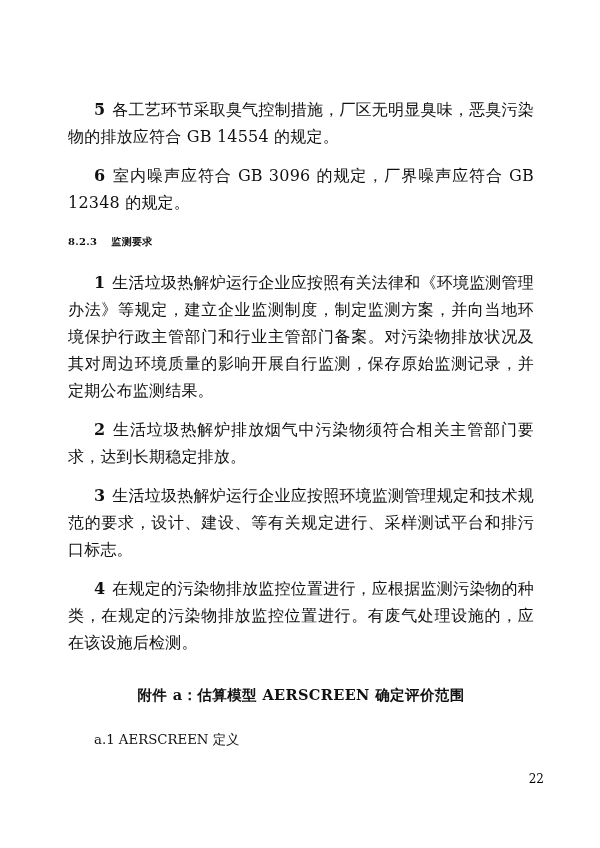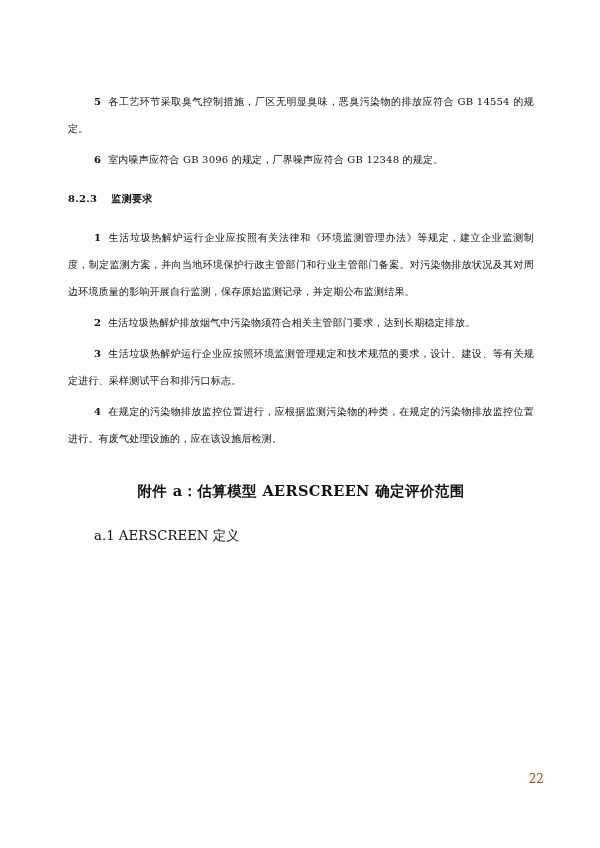--- a/index.html
+++ b/index.html
@@ -18,25 +18,25 @@
     color: #111111;
     box-sizing: border-box;
   }
   .content {
     position: absolute;
     left: 68px;
     top: 84px;
     width: 466px;
   }
   .para {
-    font-size: 10px;
+    font-size: 16px;
     line-height: 27px;
     text-align: justify;
     text-justify: inter-ideograph;
-    margin: 4px 0 0 0;
+    margin: 12px 0 0 0;
     letter-spacing: 0.2px;
   }
   .indent {
     text-indent: 26px;
   }
   .numbered {
     text-indent: 26px;
   }
   .numbered .num {
     font-weight: bold;
@@ -68,21 +68,21 @@
     line-height: 28px;
     text-indent: 26px;
     margin: 16px 0 0 0;
   }
   .page-number {
     position: absolute;
     right: 56px;
     bottom: 62px;
     font-size: 12px;
     font-family: "DejaVu Serif", "Liberation Serif", serif;
-    color: #c2410c;
+    color: #000000;
   }
 </style>
 </head>
 <body>
 
 <div class="page">
   <div class="content">
 
     <p class="para numbered"><span class="num">5</span><span>各工艺环节采取臭气控制措施，厂区无明显臭味，恶臭污染物的排放应符合 GB 14554 的规定。</span></p>
 

